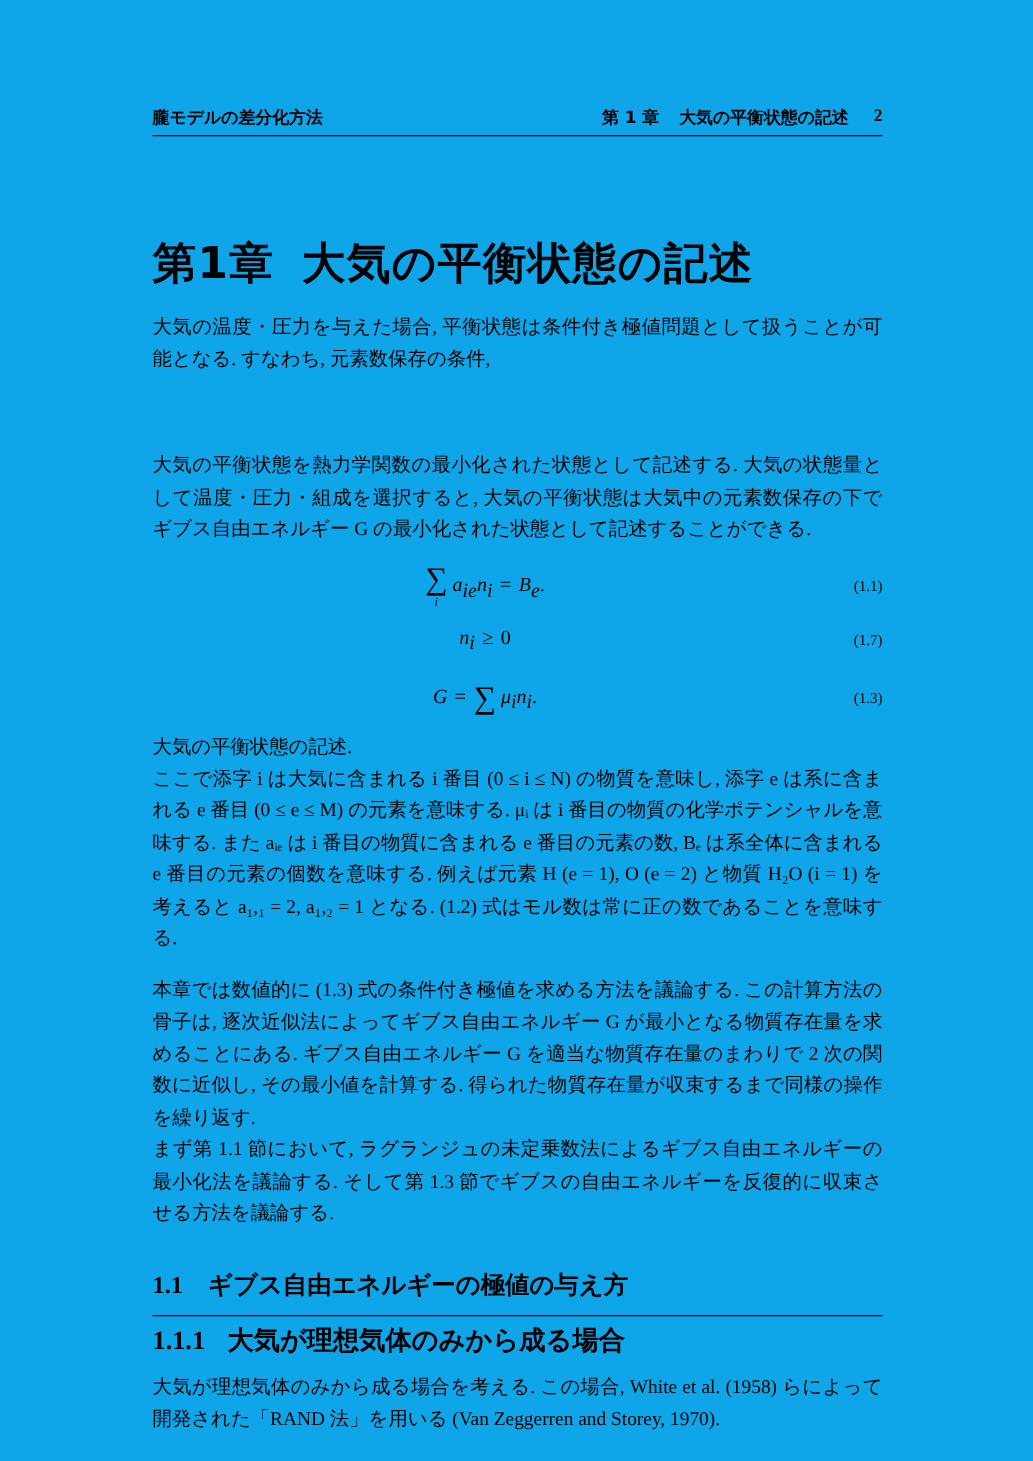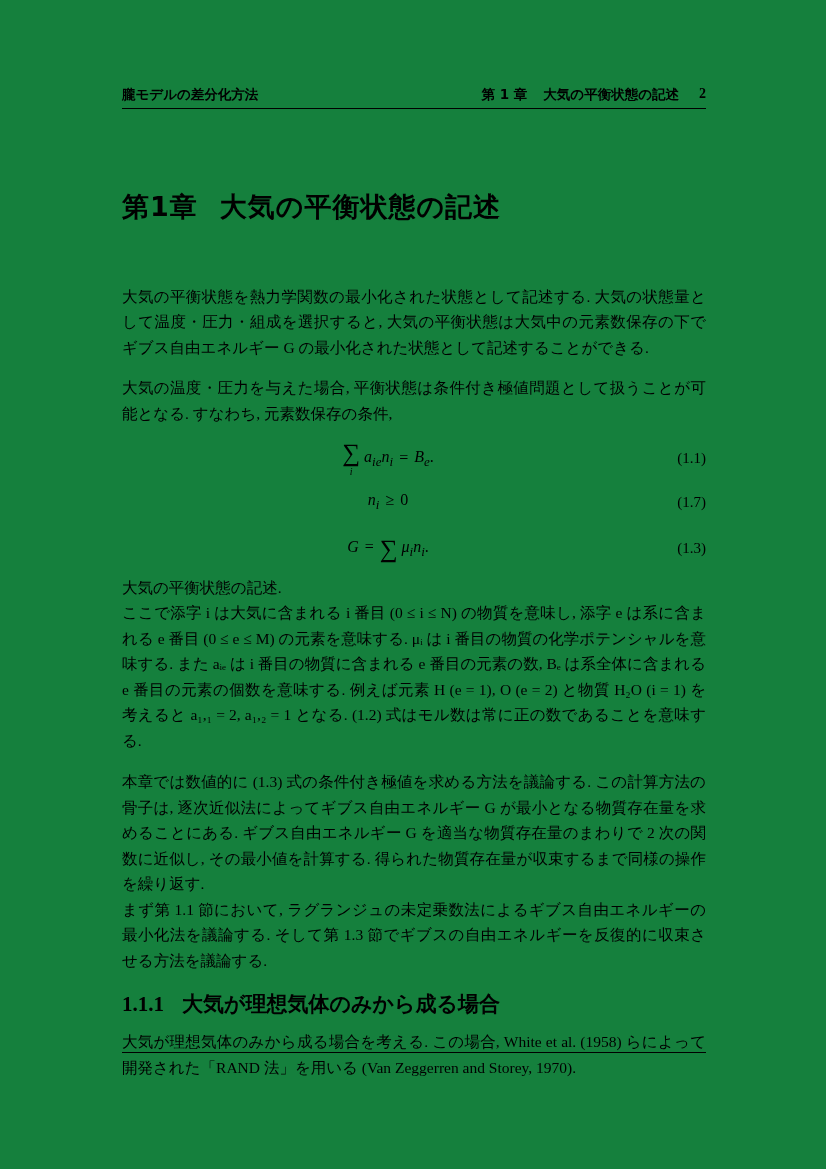--- a/index.html
+++ b/index.html
@@ -1,64 +1,64 @@
 <!DOCTYPE html>
 <html lang="ja"><head>
 <meta charset="utf-8">
 <style>
   html,body{margin:0;padding:0;background:#e8e8e8;}
   .page{
     position:relative;
     width:826px;height:1169px;
     margin:0 auto;
-    background:#15803d;
+    background:#0ea5e9;
     color:#000;
     font-family:"Liberation Serif","DejaVu Serif",serif;
     overflow:hidden;
   }
   .content{position:absolute;left:122px;width:584px;top:0;}
 
   
   .runhead{display:flex;justify-content:space-between;align-items:baseline;
     margin-top:86px;font-family:"DejaVu Sans","Liberation Sans",sans-serif;
     font-weight:bold;font-size:13.5px;line-height:1.2;}
   .runhead-right{display:flex;align-items:center;}
   .runhead-chapter{margin-right:16px;}
   .runhead-page{margin-left:20px;font-family:"Liberation Serif",serif;font-size:14px;}
   .runhead-rule{height:1px;background:#000;margin-top:5px;}
 
   
   .chapter-heading{margin-top:80px;
     font-family:"DejaVu Sans","Liberation Sans",sans-serif;
-    font-weight:bold;font-size:27px;line-height:1.3;letter-spacing:1px;}
+    font-weight:bold;font-size:35px;line-height:1.3;letter-spacing:1px;}
   .chapter-heading .chapnum{margin-right:22px;}
 
   
   .para{font-size:15.5px;line-height:25.5px;text-align:justify;margin:0;}
   .mt-p1{margin-top:60px;}
   .mt-p2{margin-top:15px;}
   .mt-p3{margin-top:10px;}
   .mt-p6{margin-top:16px;}
   .mt-p7{}
   .mt-p8{margin-top:12px;}
 
   
   .eq-row{display:flex;align-items:center;font-size:16px;}
   .eq-body{flex:1;text-align:center;font-family:"Liberation Serif","DejaVu Serif",serif;}
-  .eq-num{width:52px;text-align:right;font-size:15px;}
+  .eq-num{width:52px;text-align:right;font-size:12px;}
   .mt-eq1{margin-top:14px;}
   .mt-eq2{margin-top:14px;}
   .mt-eq3{margin-top:22px;margin-bottom:2px;}
   .mt-p4{margin-top:14px;}
   .bigop{display:inline-flex;flex-direction:column;align-items:center;
     vertical-align:middle;margin:0 4px 0 0;}
   .bigop-sym{font-size:25px;line-height:1;}
   .bigop-sub{font-size:10px;font-style:italic;line-height:1;margin-top:2px;}
   .mi{font-style:italic;}
-  .msub{font-size:13px;font-style:italic;}
+  .msub{font-size:16px;font-style:italic;}
   .mrel{padding:0 6px;}
   .mord{font-style:normal;}
 
   
   .section-heading{margin-top:32px;
     font-family:"DejaVu Sans","Liberation Sans",sans-serif;
     font-weight:bold;font-size:19.5px;line-height:1.25;}
   .section-heading .secnum{font-family:"Liberation Serif",serif;margin-right:20px;}
   .subsection-heading{margin-top:18px;
     font-family:"DejaVu Sans","Liberation Sans",sans-serif;
@@ -86,23 +86,23 @@
         <span>大気の平衡状態の記述</span>
         <span class="runhead-page">2</span>
       </span>
     </div>
     <div class="runhead-rule"></div>
 
     <div class="chapter-heading">
       <span class="chapnum">第1章</span><span>大気の平衡状態の記述</span>
     </div>
 
+    <p class="para mt-p2">大気の温度・圧力を与えた場合, 平衡状態は条件付き極値問題として扱うことが可能となる. すなわち, 元素数保存の条件,</p>
+
     <p class="para mt-p1">大気の平衡状態を熱力学関数の最小化された状態として記述する. 大気の状態量として温度・圧力・組成を選択すると, 大気の平衡状態は大気中の元素数保存の下でギブス自由エネルギー G の最小化された状態として記述することができる.</p>
-
-    <p class="para mt-p2">大気の温度・圧力を与えた場合, 平衡状態は条件付き極値問題として扱うことが可能となる. すなわち, 元素数保存の条件,</p>
 
     <div class="eq-row mt-eq1">
       <div class="eq-body">
         <span class="bigop">
           <span class="bigop-sym">∑</span>
           <span class="bigop-sub">i</span>
         </span><span class="mi">a</span><sub class="msub">ie</sub><span class="mi">n</span><sub class="msub">i</sub><span class="mrel">=</span><span class="mi">B</span><sub class="msub">e</sub><span class="mord">.</span>
       </div>
       <div class="eq-num">(1.1)</div>
     </div>
@@ -124,20 +124,23 @@
       <div class="eq-num">(1.3)</div>
     </div>
 
     <p class="para mt-p4">大気の平衡状態の記述.</p>
     <p class="para">ここで添字 i は大気に含まれる i 番目 (0 ≤ i ≤ N) の物質を意味し, 添字 e は系に含まれる e 番目 (0 ≤ e ≤ M) の元素を意味する. μᵢ は i 番目の物質の化学ポテンシャルを意味する. また aᵢₑ は i 番目の物質に含まれる e 番目の元素の数, Bₑ は系全体に含まれる e 番目の元素の個数を意味する. 例えば元素 H (e = 1), O (e = 2) と物質 H₂O (i = 1) を考えると a₁,₁ = 2, a₁,₂ = 1 となる. (1.2) 式はモル数は常に正の数であることを意味する.</p>
 
     <p class="para mt-p6">本章では数値的に (1.3) 式の条件付き極値を求める方法を議論する. この計算方法の骨子は, 逐次近似法によってギブス自由エネルギー G が最小となる物質存在量を求めることにある. ギブス自由エネルギー G を適当な物質存在量のまわりで 2 次の関数に近似し, その最小値を計算する. 得られた物質存在量が収束するまで同様の操作を繰り返す.</p>
 
     <p class="para mt-p7">まず第 1.1 節において, ラグランジュの未定乗数法によるギブス自由エネルギーの最小化法を議論する. そして第 1.3 節でギブスの自由エネルギーを反復的に収束させる方法を議論する.</p>
 
+    <div class="section-heading">
+      <span class="secnum">1.1</span><span>ギブス自由エネルギーの極値の与え方</span>
+    </div>
 
     <div class="subsection-heading">
       <span class="secnum">1.1.1</span><span>大気が理想気体のみから成る場合</span>
     </div>
 
     <p class="para mt-p8">大気が理想気体のみから成る場合を考える. この場合, White et al. (1958) らによって開発された「RAND 法」を用いる (Van Zeggerren and Storey, 1970).</p>
 
   </div>
 
   <div class="footer">

